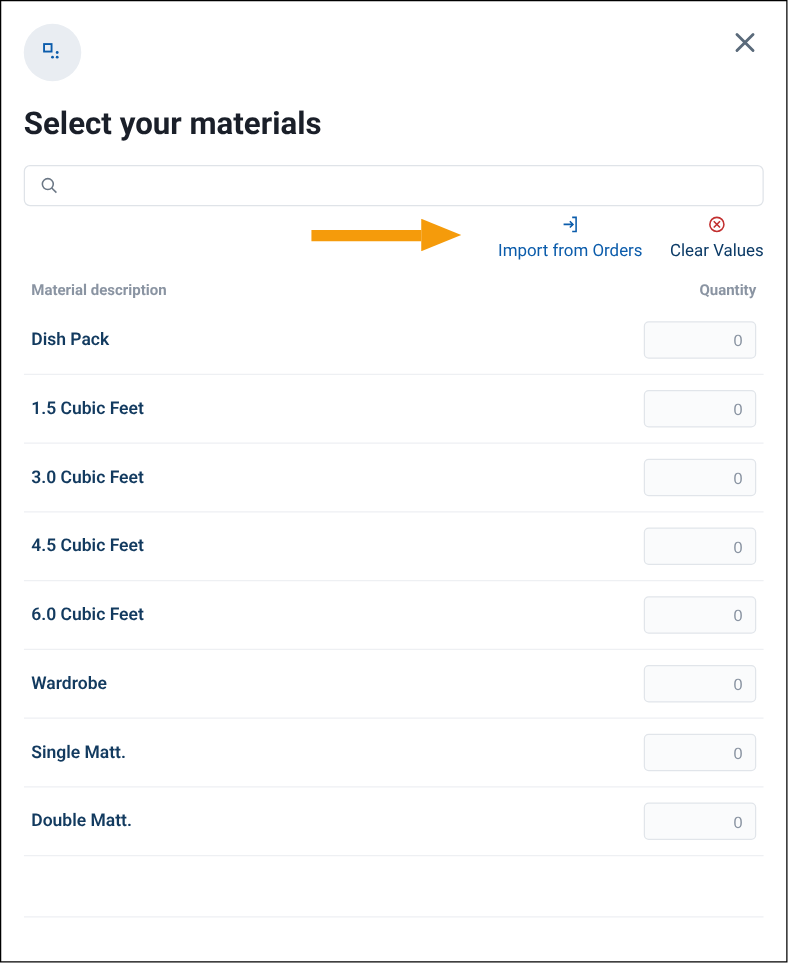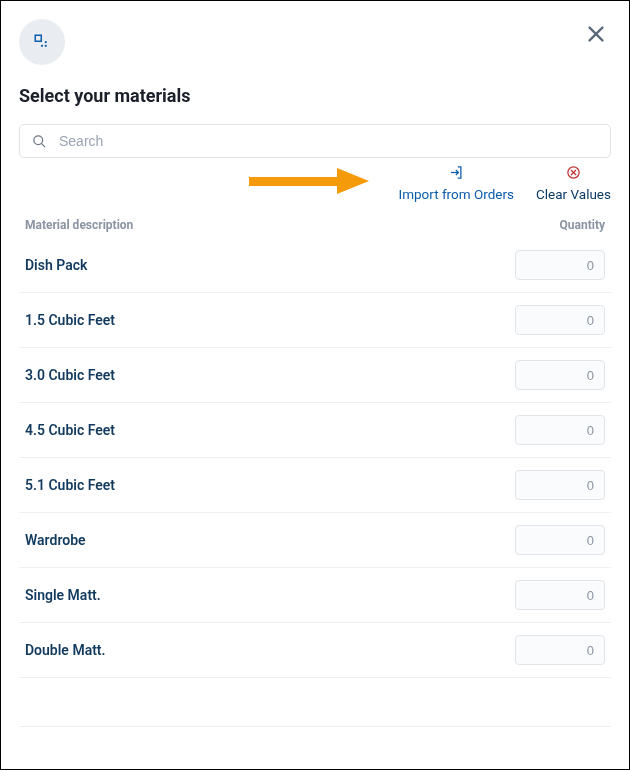--- a/index.html
+++ b/index.html
@@ -32,21 +32,21 @@
       align-items: center;
       justify-content: center;
     }
     .close-btn {
       cursor: pointer;
       color: #5a6a7a;
       padding: 4px;
     }
     .close-btn svg { display: block; }
     .title {
-      font-size: 18px;
+      font-size: 25px;
       font-weight: 700;
       color: #1a1f29;
       margin-top: 20px;
       margin-bottom: 18px;
     }
     .search-wrap {
       display: flex;
       align-items: center;
       border: 1px solid #dfe3e8;
       border-radius: 5px;
@@ -178,21 +178,20 @@
     </div>
   </div>
 
   <h1 class="title">Select your materials</h1>
 
   <div class="search-wrap">
     <svg width="15" height="15" viewBox="0 0 24 24" fill="none" stroke="#6b7785" stroke-width="2">
       <circle cx="10" cy="10" r="7"></circle>
       <line x1="15" y1="15" x2="21" y2="21"></line>
     </svg>
-    <input class="search-input" type="text" placeholder="Search" style="">
   </div>
 
   <div class="actions-row">
     <div class="arrow-annotation">
       <svg width="120" height="26" viewBox="0 0 120 26">
         <rect x="0" y="9" width="88" height="9" fill="#f59b0b"></rect>
         <polygon points="88,0 120,13 88,26" fill="#f59b0b"></polygon>
       </svg>
     </div>
 
@@ -231,21 +230,21 @@
     </div>
     <div class="row">
       <span class="row-label">3.0 Cubic Feet</span>
       <input class="qty-input" type="text" value="0" style="">
     </div>
     <div class="row">
       <span class="row-label">4.5 Cubic Feet</span>
       <input class="qty-input" type="text" value="0" style="">
     </div>
     <div class="row">
-      <span class="row-label">5.1 Cubic Feet</span>
+      <span class="row-label">6.0 Cubic Feet</span>
       <input class="qty-input" type="text" value="0" style="">
     </div>
     <div class="row">
       <span class="row-label">Wardrobe</span>
       <input class="qty-input" type="text" value="0" style="">
     </div>
     <div class="row">
       <span class="row-label">Single Matt.</span>
       <input class="qty-input" type="text" value="0" style="">
     </div>

